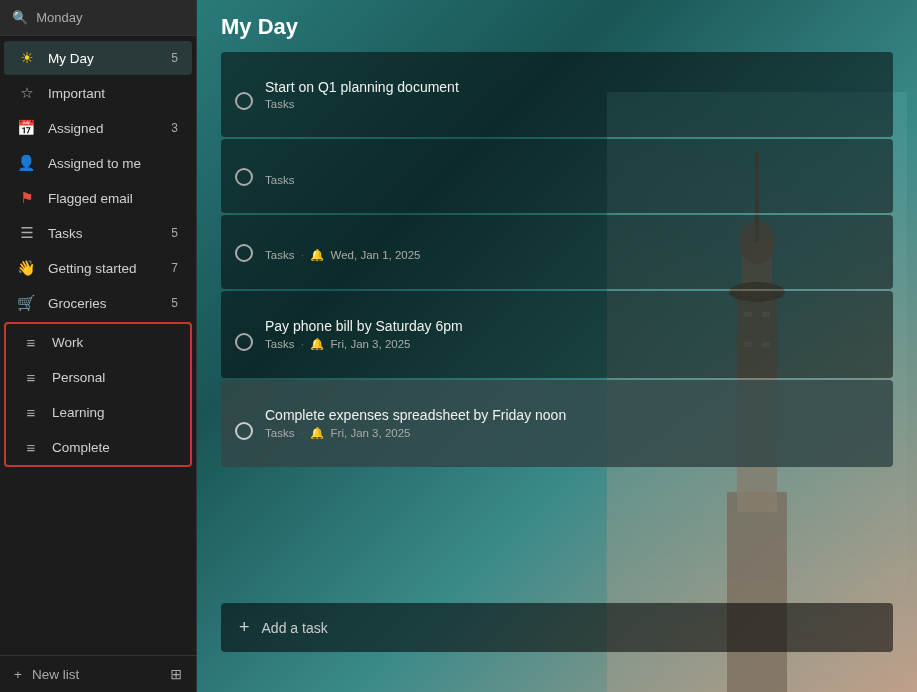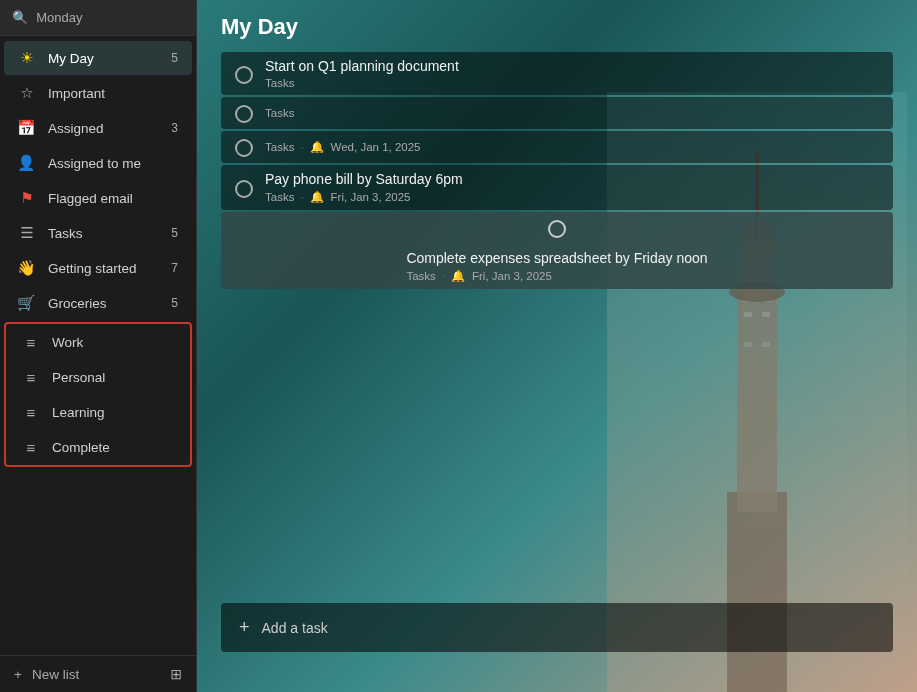--- a/index.html
+++ b/index.html
@@ -155,23 +155,23 @@
 
     .task-list {
       display: flex;
       flex-direction: column;
       gap: 2px;
     }
 
     .task-card {
       background: rgba(0,0,0,0.5);
       border-radius: 4px;
-      padding: 6px 14px;
-      display: flex;
-      align-items: center;
+      padding: 27px 14px;
+      display: flex;
+      align-items: flex-end;
       gap: 12px;
       cursor: pointer;
     }
 
     .task-checkbox {
       width: 18px;
       height: 18px;
       border-radius: 50%;
       border: 2px solid #aaa;
       flex-shrink: 0;
@@ -190,21 +190,20 @@
       color: #aaa;
       display: flex;
       align-items: center;
       gap: 6px;
     }
     .task-meta .dot { color: #666; }
 
     
     .task-card.highlighted {
       background: rgba(50, 70, 70, 0.85);
-      flex-direction: column;
     }
 
     .add-task-bar {
       position: absolute;
       bottom: 40px;
       left: 24px;
       right: 24px;
       background: rgba(0,0,0,0.55);
       border-radius: 4px;
       padding: 14px 18px;

